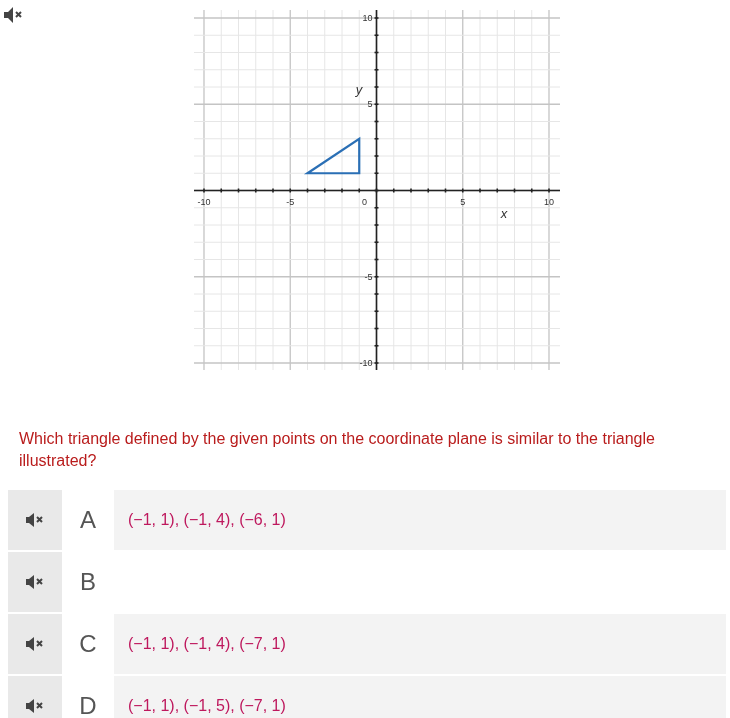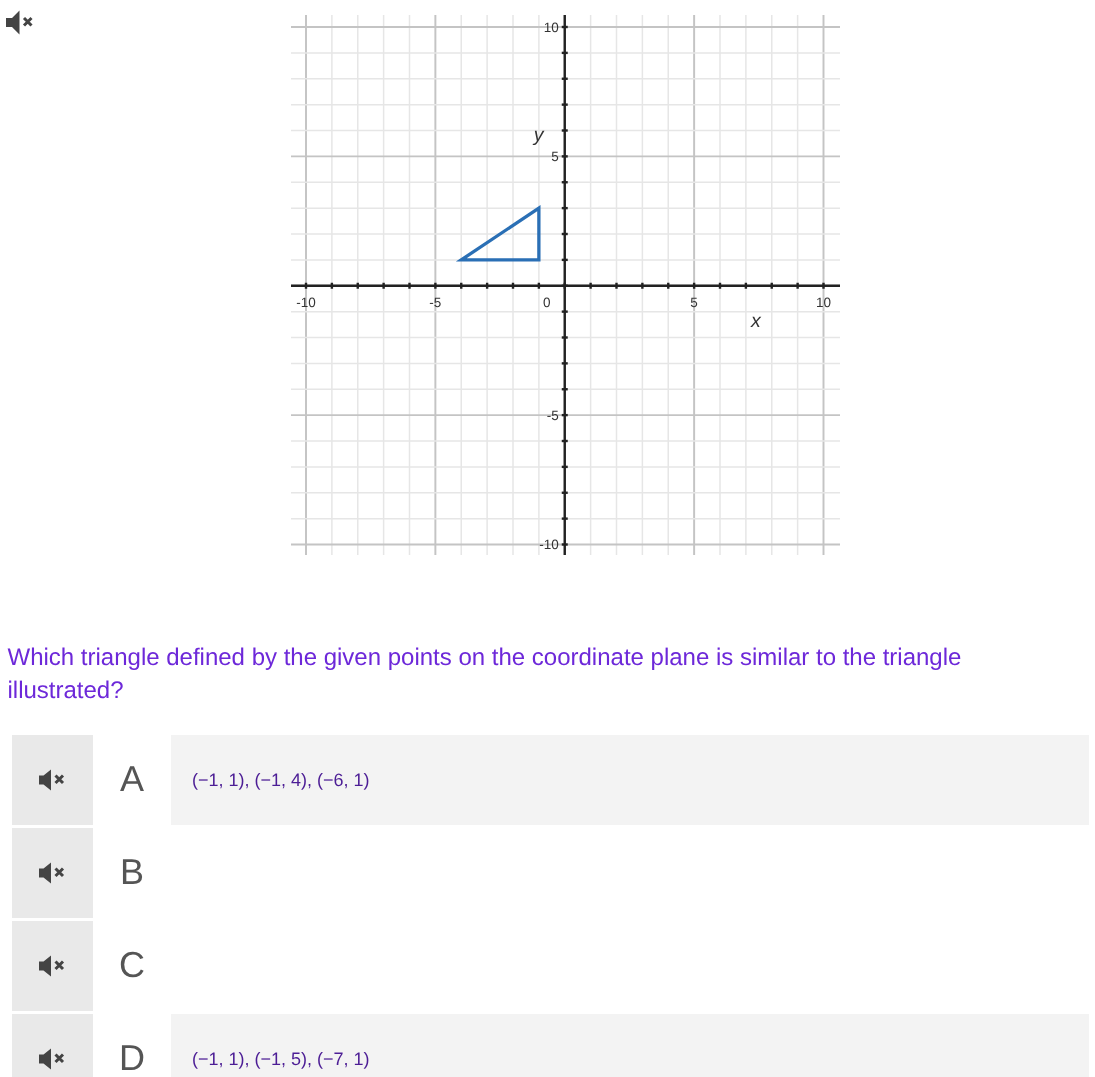--- a/index.html
+++ b/index.html
@@ -1,28 +1,28 @@
 <!DOCTYPE html>
 <html><head>
 <meta charset="utf-8">
 <style>
   html, body { margin: 0; padding: 0; background: #ffffff; }
   body { width: 730px; height: 718px; position: relative; overflow: hidden;
          font-family: "Liberation Sans", sans-serif; color: #333; }
   .top-audio { position: absolute; left: 2px; top: 6px; width: 24px; height: 18px; cursor: pointer; }
   .graph { position: absolute; left: 190px; top: 8px; width: 380px; height: 370px; }
-  .question { position: absolute; left: 5px; top: 428px; width: 700px; font-size: 16px;
-              line-height: 22px; color: #6d28d9; }
+  .question { position: absolute; left: 19px; top: 428px; width: 700px; font-size: 16px;
+              line-height: 22px; color: #b91c1c; }
   .choices { position: absolute; left: 8px; top: 490px; width: 718px; }
   .choice { display: flex; height: 60px; margin-bottom: 2px; cursor: pointer; }
   .choice .audio { width: 54px; background: #e9e9e9; display: flex; align-items: center; justify-content: center; }
   .choice .letter { width: 52px; background: #ffffff; display: flex; align-items: center; justify-content: center;
                     font-size: 24px; color: #555; }
   .choice .text { flex: 1; background: #f3f3f3; display: flex; align-items: center; padding-left: 14px;
-                  font-size: 12px; color: #4c1d95; }
+                  font-size: 16px; color: #be185d; }
   svg text { font-family: "Liberation Sans", sans-serif; }
 </style>
 </head>
 <body>
 
 <div class="top-audio">
   <svg width="24" height="18" viewBox="0 0 24 18">
     <path d="M2 6 H6 L11 1 V17 L6 12 H2 Z" fill="#444"></path>
     <path d="M14 6 L19 11 M19 6 L14 11" stroke="#444" stroke-width="2"></path>
   </svg>
@@ -154,20 +154,21 @@
     <div class="letter">B</div>
   </div>
   <div class="choice">
     <div class="audio">
       <svg width="22" height="16" viewBox="0 0 22 16">
           <path d="M2 5 H5 L10 1 V15 L5 11 H2 Z" fill="#444"></path>
           <path d="M13 5 L18 10 M18 5 L13 10" stroke="#444" stroke-width="2"></path>
         </svg>
     </div>
     <div class="letter">C</div>
+    <div class="text">(−1, 1), (−1, 4), (−7, 1)</div>
   </div>
   <div class="choice">
     <div class="audio">
       <svg width="22" height="16" viewBox="0 0 22 16">
           <path d="M2 5 H5 L10 1 V15 L5 11 H2 Z" fill="#444"></path>
           <path d="M13 5 L18 10 M18 5 L13 10" stroke="#444" stroke-width="2"></path>
         </svg>
     </div>
     <div class="letter">D</div>
     <div class="text">(−1, 1), (−1, 5), (−7, 1)</div>

